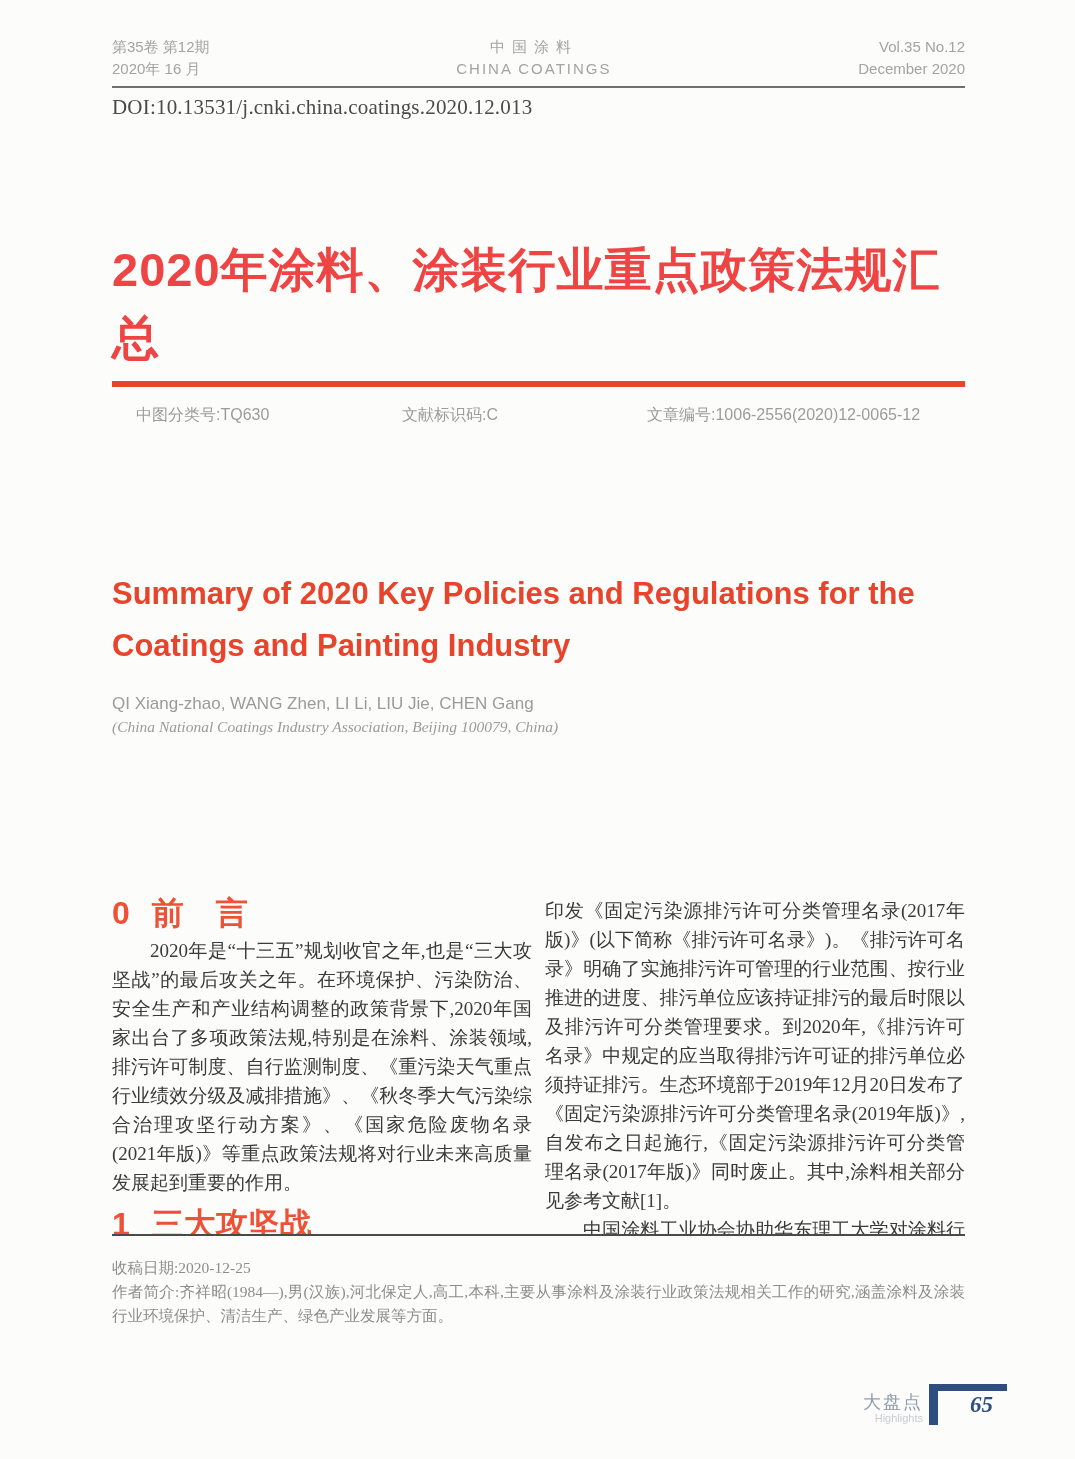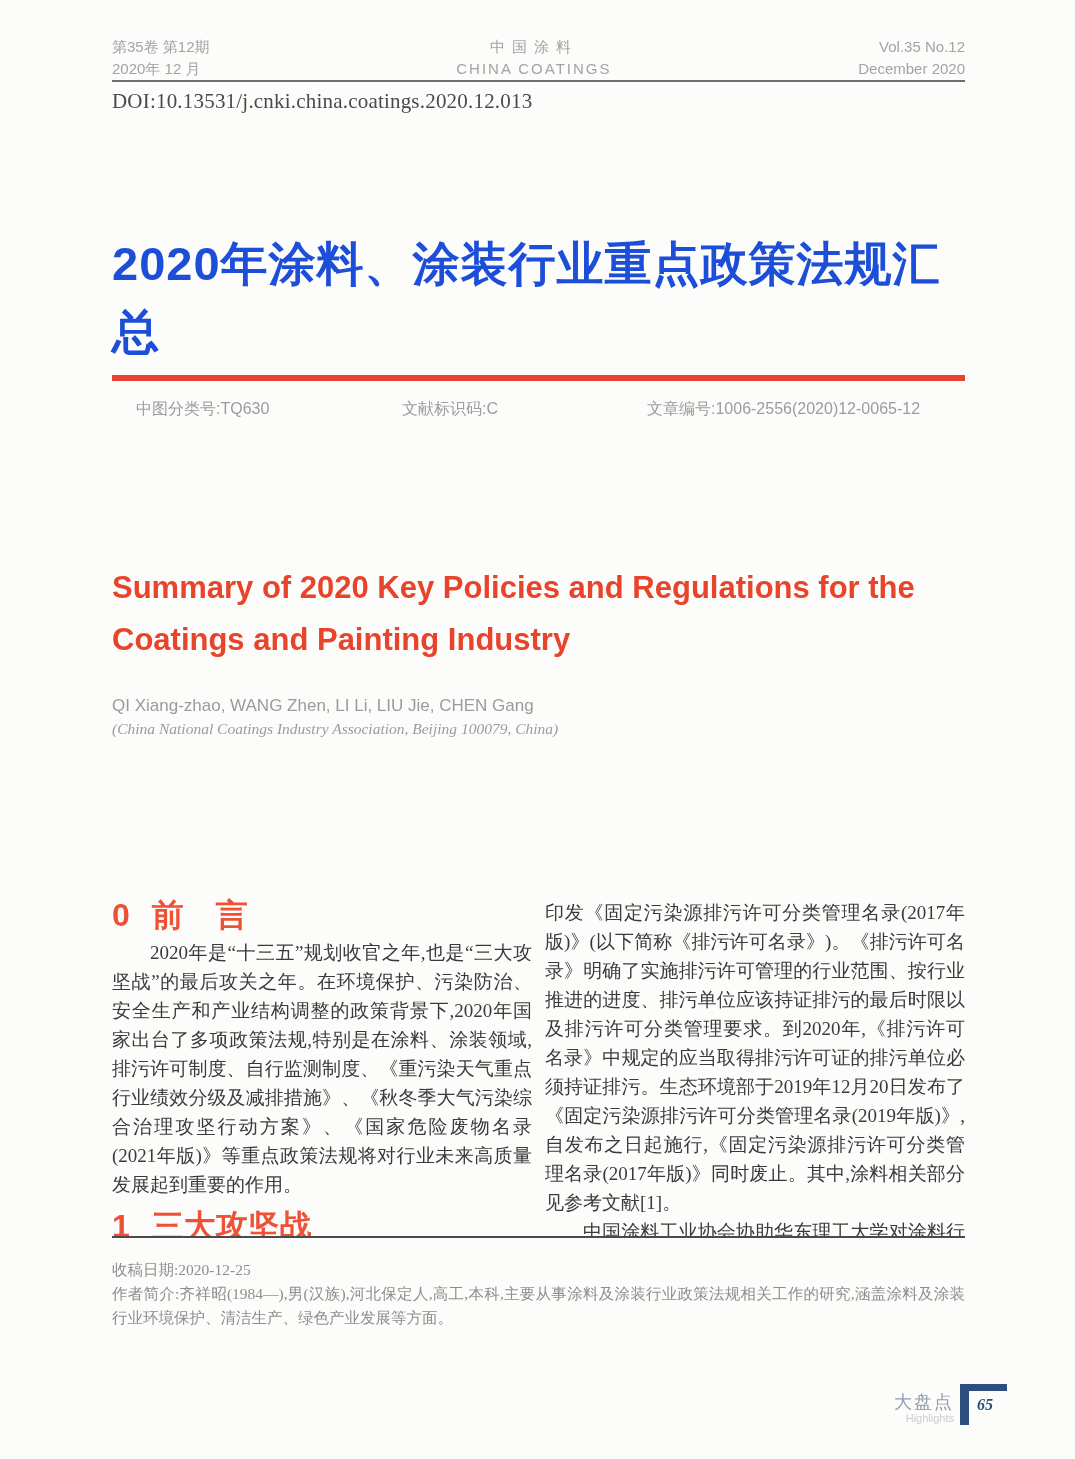--- a/index.html
+++ b/index.html
@@ -13,39 +13,39 @@
     color:#3a3a3a;
   }
   .content{padding:0 110px 0 112px;}
 
   
   .jheader{
     margin-top:36px;
     display:flex;justify-content:space-between;align-items:flex-end;
     font-family:"Liberation Sans","DejaVu Sans",sans-serif;
     font-size:15px;line-height:22px;color:#a3a3a3;
-    border-bottom:2px solid #6f6f6f;
+    padding-bottom:6px;border-bottom:2px solid #6f6f6f;
   }
   .jheader .col{white-space:nowrap;}
   .jheader .col.center{text-align:center;letter-spacing:2px;}
   .jheader .col.center .cn{letter-spacing:7px;}
   .jheader .col.right{text-align:right;}
   .doi{
     margin-top:7px;
     font-family:"Liberation Serif","DejaVu Serif",serif;
     font-size:21px;color:#4a4a4a;letter-spacing:.2px;
   }
 
   
   .title-cn{
     margin-top:116px;
     font-family:"Liberation Sans","DejaVu Sans",sans-serif;
     font-weight:900;
     font-size:47px;line-height:68px;
-    color:#1d4ed8;
+    color:#ef4444;
     letter-spacing:1px;
   }
   .authors-cn{
     margin-top:16px;
     font-size:17.5px;line-height:27px;color:#5a5a5a;
   }
   .authors-cn .marker{color:#8a8a8a;font-size:16px;margin-right:10px;}
   .affil-cn{margin-left:27px;}
   .red-rule{
     margin-top:9px;height:6px;background:#e8432b;border:none;width:100%;
@@ -64,21 +64,21 @@
 
   
   .title-en{
     margin-top:142px;
     font-family:"Liberation Sans","DejaVu Sans",sans-serif;
     font-weight:bold;
     font-size:31px;line-height:52px;
     color:#e8432b;
   }
   .authors-en{
-    margin-top:28px;
+    margin-top:20px;
     font-family:"Liberation Sans","DejaVu Sans",sans-serif;
     font-size:17px;color:#9b9b9b;line-height:24px;
   }
   .affil-en{
     font-family:"Liberation Serif","DejaVu Serif",serif;
     font-style:italic;
     font-size:15.5px;color:#9b9b9b;line-height:22px;
   }
 
   
@@ -124,33 +124,33 @@
   .pfooter .colname .cn{font-size:18px;color:#8f9cae;letter-spacing:2px;line-height:20px;}
   .pfooter .colname .en{font-size:11px;color:#c9cdd2;line-height:13px;}
   .page-num-box{
     border-top:7px solid #2f4e80;
     border-left:9px solid #2f4e80;
     padding:2px 14px 8px 8px;
   }
   .page-num{
     font-family:"Liberation Serif","DejaVu Serif",serif;
     font-style:italic;font-weight:bold;
-    font-size:16px;color:#2f4e80;line-height:24px;
+    font-size:23px;color:#2f4e80;line-height:24px;margin-left:24px;
   }
 </style>
 </head>
 <body>
 
 <div class="page">
   <div class="content">
 
     <div class="jheader">
       <div class="col left">
         <div>第35卷 第12期</div>
-        <div>2020年 12 月</div>
+        <div>2020年 16 月</div>
       </div>
       <div class="col center">
         <div class="cn">中国涂料</div>
         <div>CHINA COATINGS</div>
       </div>
       <div class="col right">
         <div>Vol.35 No.12</div>
         <div>December 2020</div>
       </div>
     </div>

